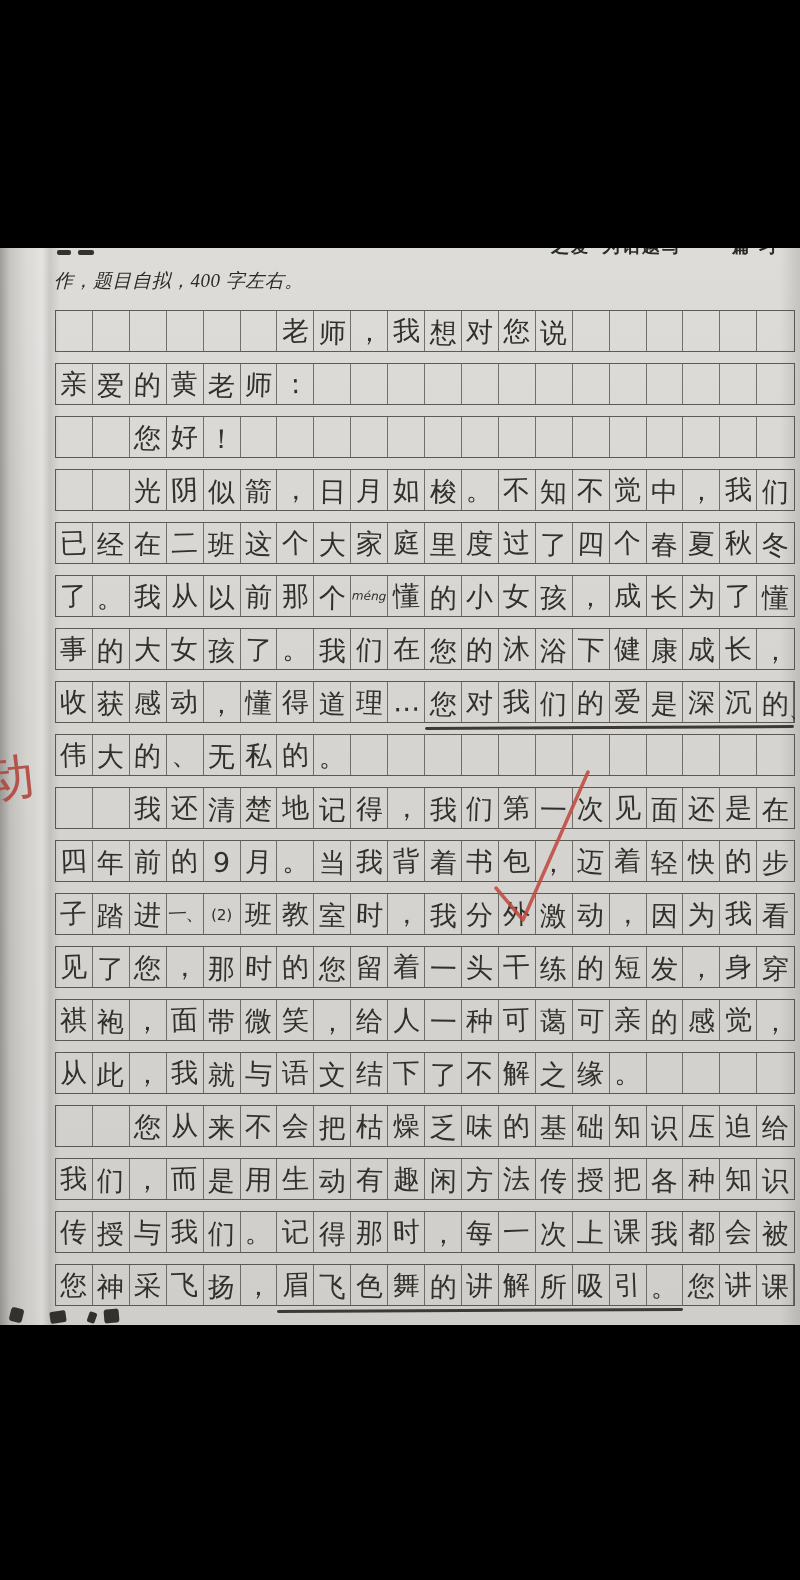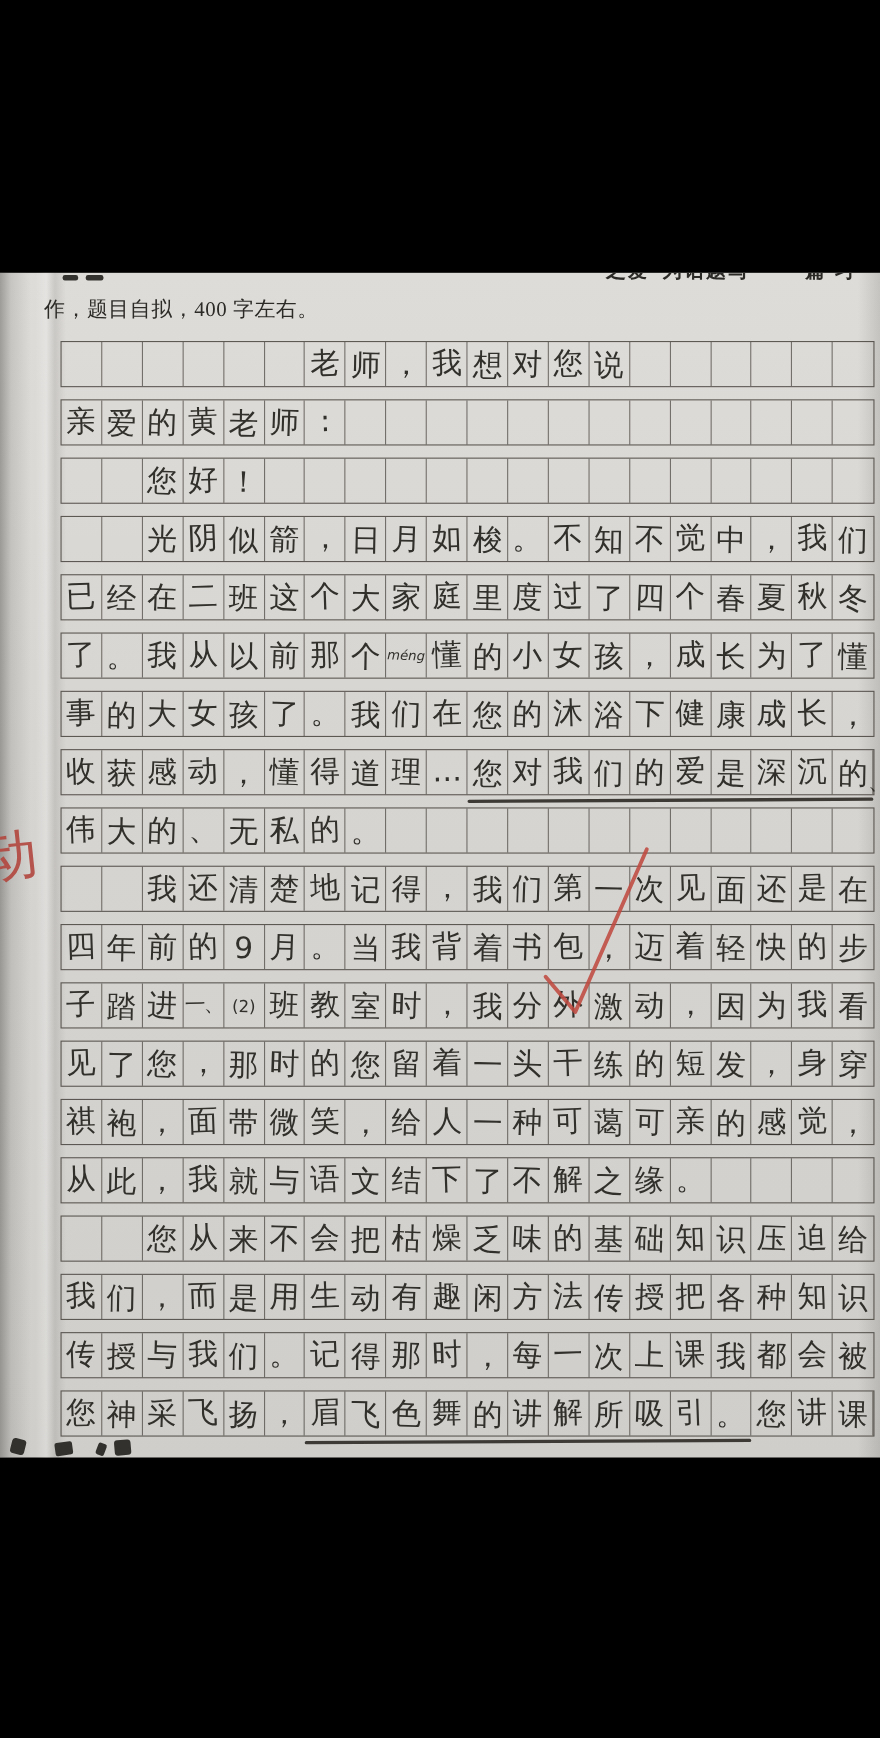--- a/index.html
+++ b/index.html
@@ -18,22 +18,22 @@
   }
 
   
   .clip-line{position:absolute;top:0;left:0;width:800px;height:10px;overflow:hidden;}
   .clip-line .frag{position:absolute;top:-14px;font-family:"Liberation Serif",serif;
      font-size:18px;font-weight:bold;color:#2b2a27;letter-spacing:2px;white-space:nowrap;}
   .clip-line .frag.r1{left:540px;}
   .clip-line .frag.r2{left:732px;}
   .clip-line .smudge{position:absolute;top:2px;height:5px;background:#34322e;border-radius:2px;}
 
-  .printed{position:absolute;left:40px;top:20px;font-family:"Liberation Serif",serif;
-     font-size:19px;color:#2d2b28;letter-spacing:.5px;}
+  .printed{position:absolute;left:54px;top:20px;font-family:"Liberation Serif",serif;
+     font-size:19px;color:#2d2b28;letter-spacing:.5px;font-style:italic;}
 
   .grid{position:absolute;left:55px;top:62px;width:740px;}
   .row{position:relative;display:flex;height:40px;margin-bottom:11px;
        border:1px solid rgba(70,66,60,.85);box-sizing:content-box;}
   .cell{width:37px;box-sizing:border-box;border-right:1px solid rgba(70,66,60,.7);
         display:flex;align-items:center;justify-content:center;overflow:visible;}
   .cell:last-child{border-right:none;}
   .hand{font-size:27px;color:#32302b;line-height:1;white-space:nowrap;}
   .hand[data-len="2"]{font-size:19px;letter-spacing:-2px;}
   .hand[data-len="3"]{font-size:15px;}

